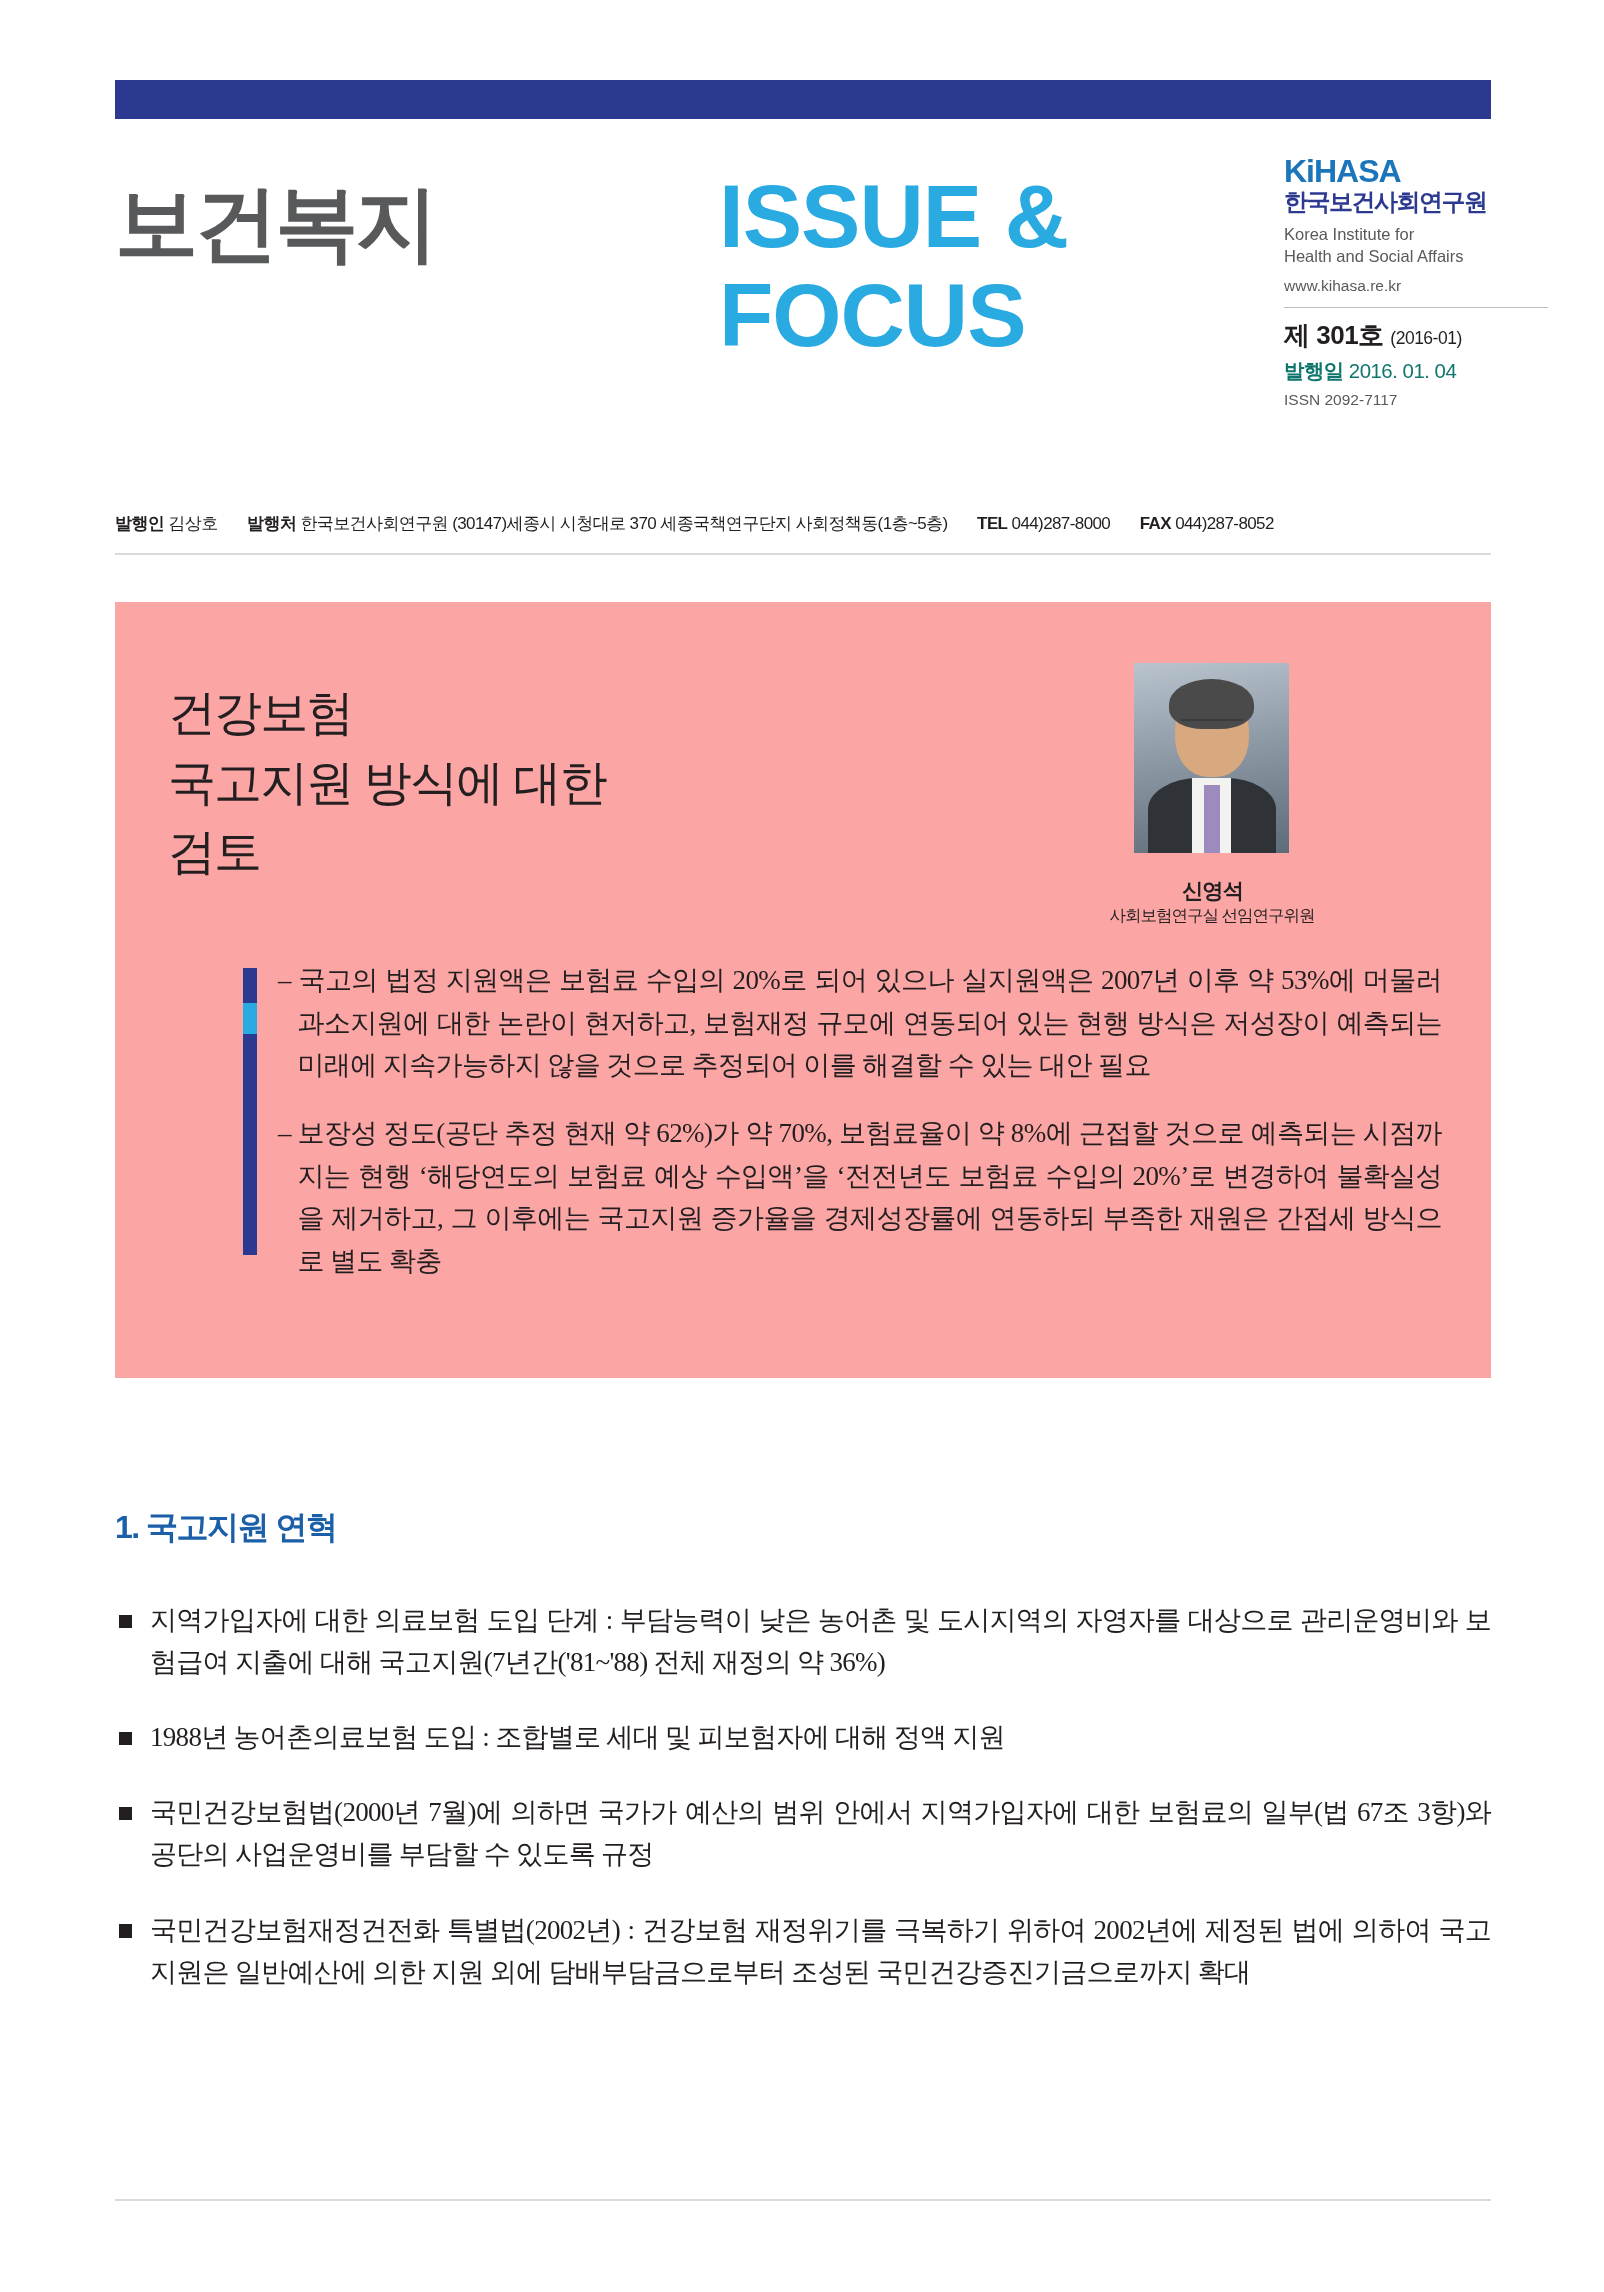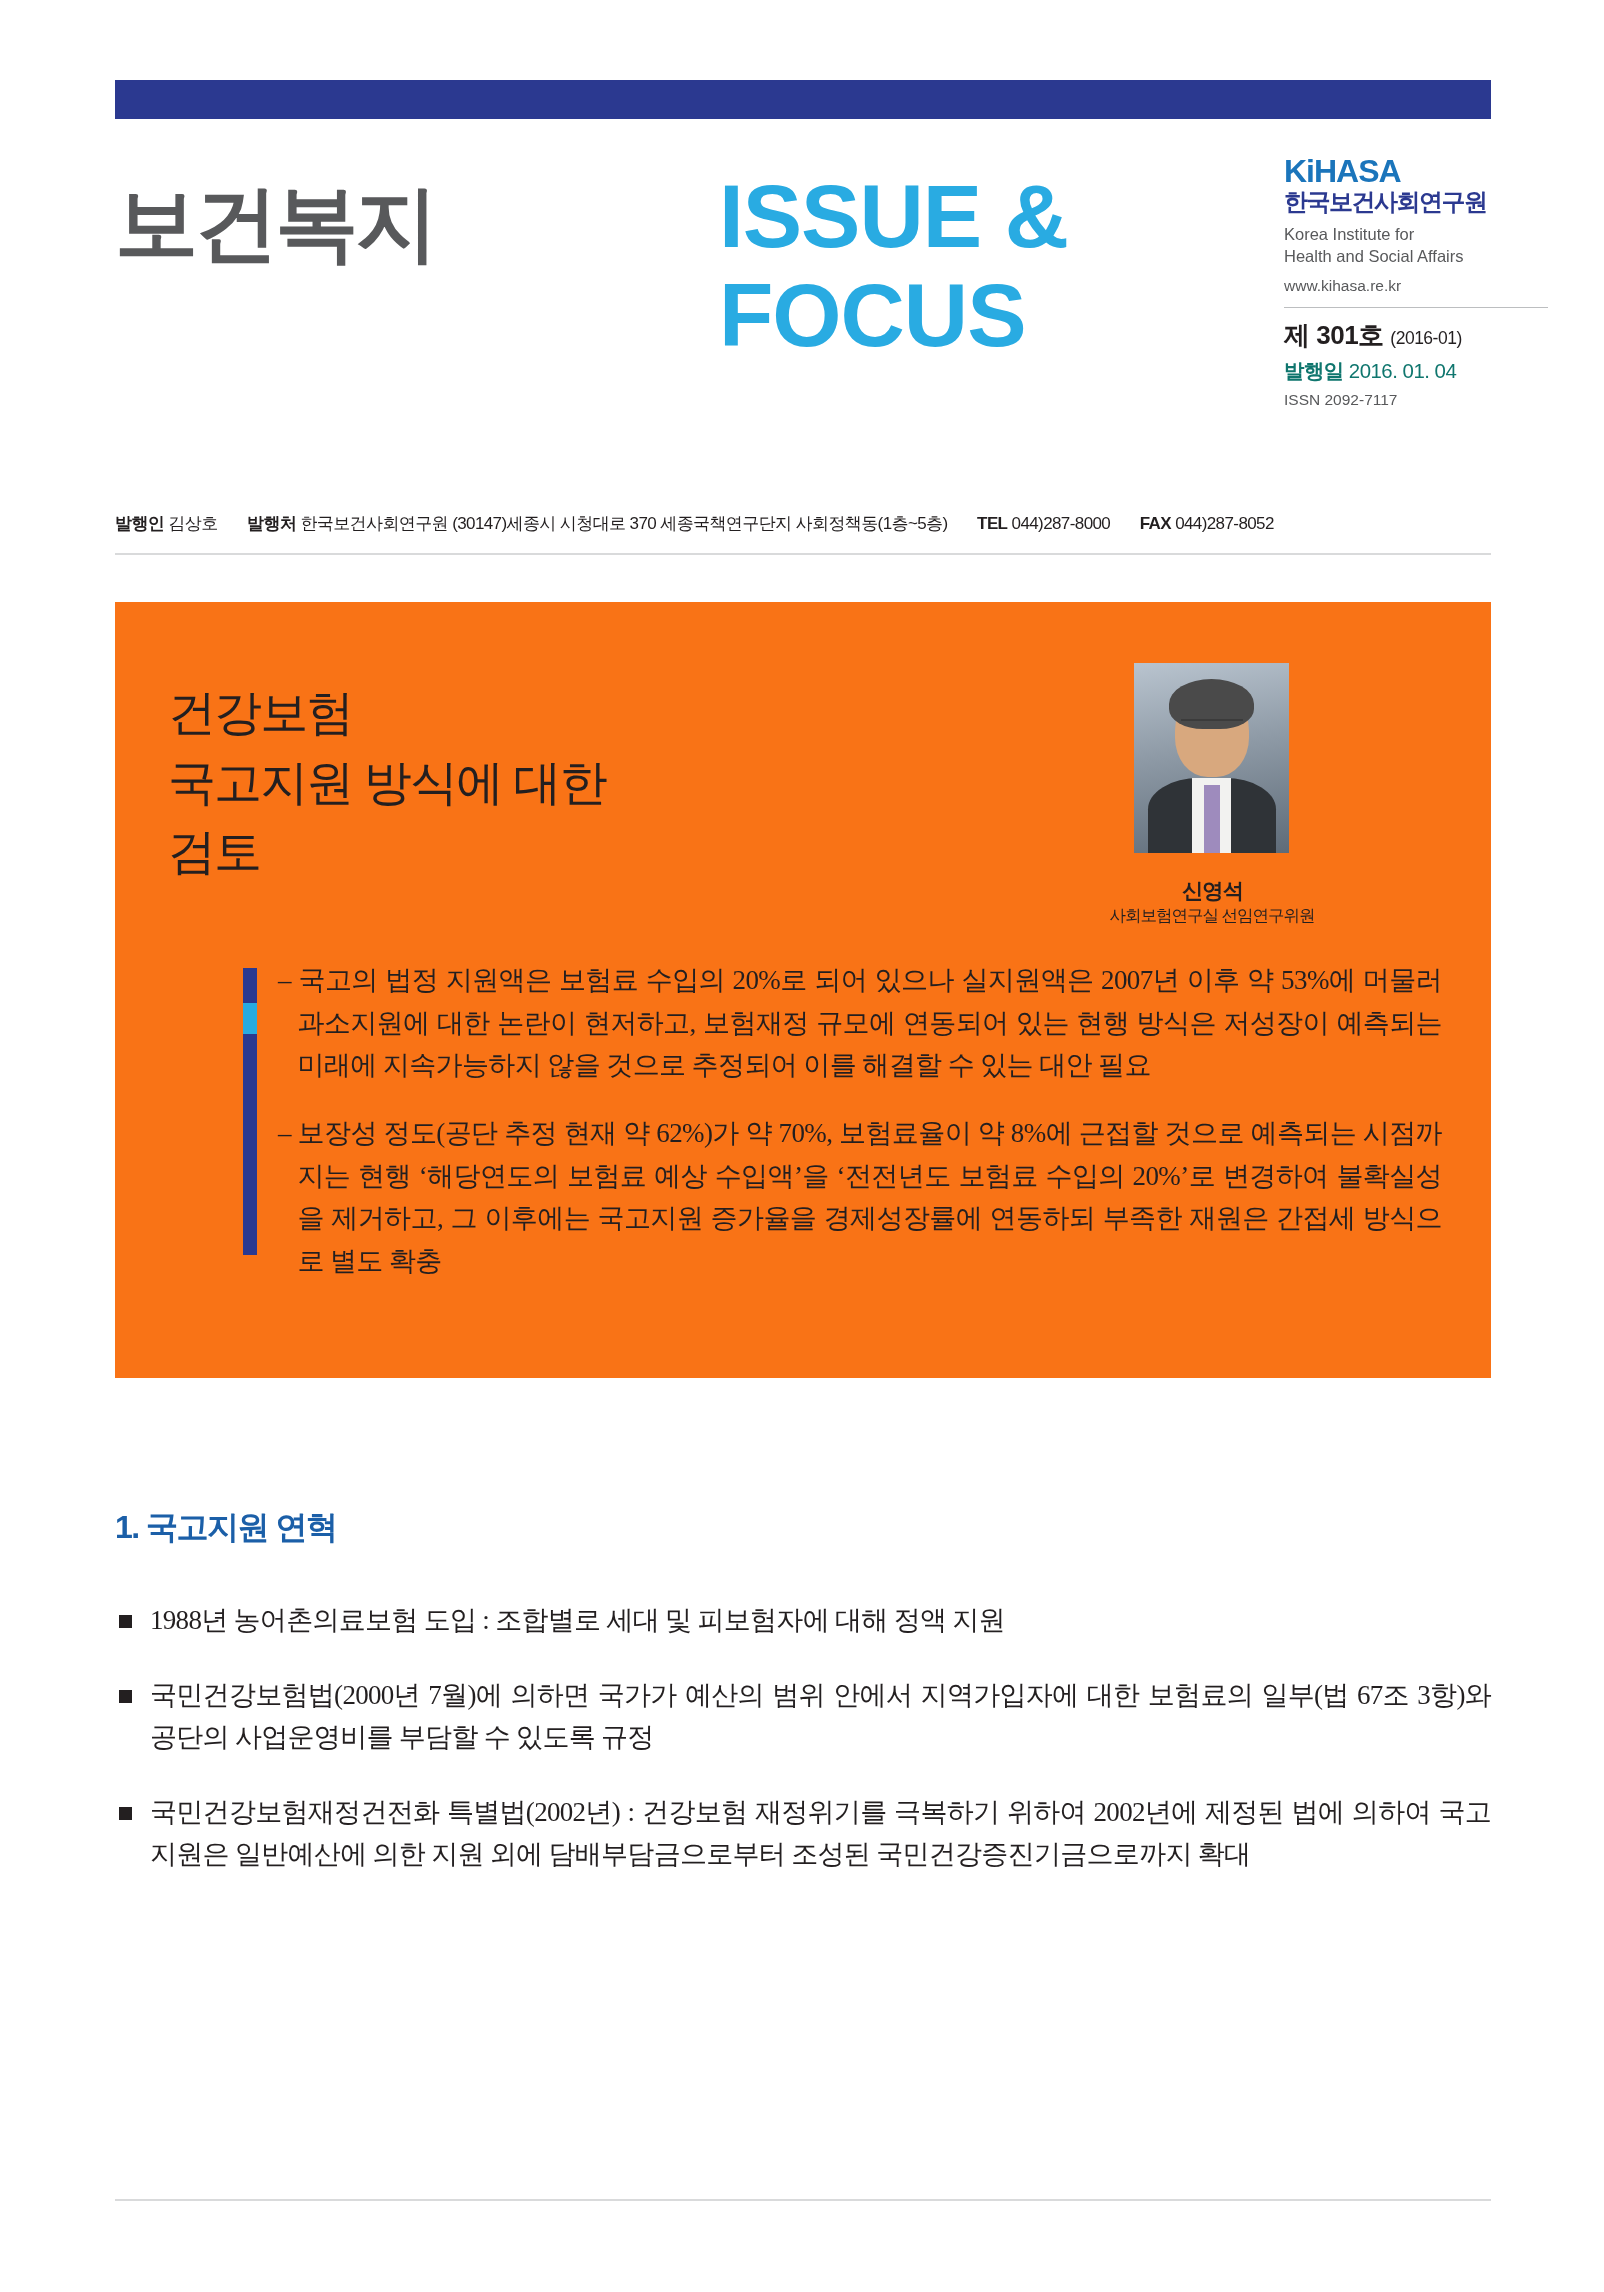--- a/index.html
+++ b/index.html
@@ -168,21 +168,21 @@
     background: #d9dadb;
   }
 
   
   .bluebox {
     position: absolute;
     left: 115px;
     top: 602px;
     width: 1376px;
     height: 776px;
-    background: #f97316;
+    background: #fca5a5;
   }
   .title-main {
     position: absolute;
     left: 53px;
     top: 76px;
     font-family: "Liberation Sans", sans-serif;
     font-size: 48px;
     color: #231f20;
     line-height: 1.45;
     letter-spacing: -1.9px;
@@ -427,20 +427,21 @@
 
     <div class="summary-list">
       <div class="summary-item">– 국고의 법정 지원액은 보험료 수입의 20%로 되어 있으나 실지원액은 2007년 이후 약 53%에 머물러 과소지원에 대한 논란이 현저하고, 보험재정 규모에 연동되어 있는 현행 방식은 저성장이 예측되는 미래에 지속가능하지 않을 것으로 추정되어 이를 해결할 수 있는 대안 필요</div>
       <div class="summary-item">– 보장성 정도(공단 추정 현재 약 62%)가 약 70%, 보험료율이 약 8%에 근접할 것으로 예측되는 시점까지는 현행 ‘해당연도의 보험료 예상 수입액’을 ‘전전년도 보험료 수입의 20%’로 변경하여 불확실성을 제거하고, 그 이후에는 국고지원 증가율을 경제성장률에 연동하되 부족한 재원은 간접세 방식으로 별도 확충</div>
     </div>
   </div>
 
   <div class="section-head">1. 국고지원 연혁</div>
 
   <div class="body-list">
+    <div class="bullet">지역가입자에 대한 의료보험 도입 단계 : 부담능력이 낮은 농어촌 및 도시지역의 자영자를 대상으로 관리운영비와 보험급여 지출에 대해 국고지원(7년간('81~'88) 전체 재정의 약 36%)</div>
     <div class="bullet">1988년 농어촌의료보험 도입 : 조합별로 세대 및 피보험자에 대해 정액 지원</div>
     <div class="bullet">
       <span>국민건강보험법(2000년 7월)에 의하면 국가가 예산의 범위 안에서 지역가입자에 대한 보험료의 일부(법 67조 3항)와 공단의 사업운영비를 부담할 수 있도록 규정</span>
     </div>
     <div class="bullet">국민건강보험재정건전화 특별법(2002년) : 건강보험 재정위기를 극복하기 위하여 2002년에 제정된 법에 의하여 국고지원은 일반예산에 의한 지원 외에 담배부담금으로부터 조성된 국민건강증진기금으로까지 확대</div>
   </div>
 
   <div class="rule-bottom"></div>
 </div>
 

